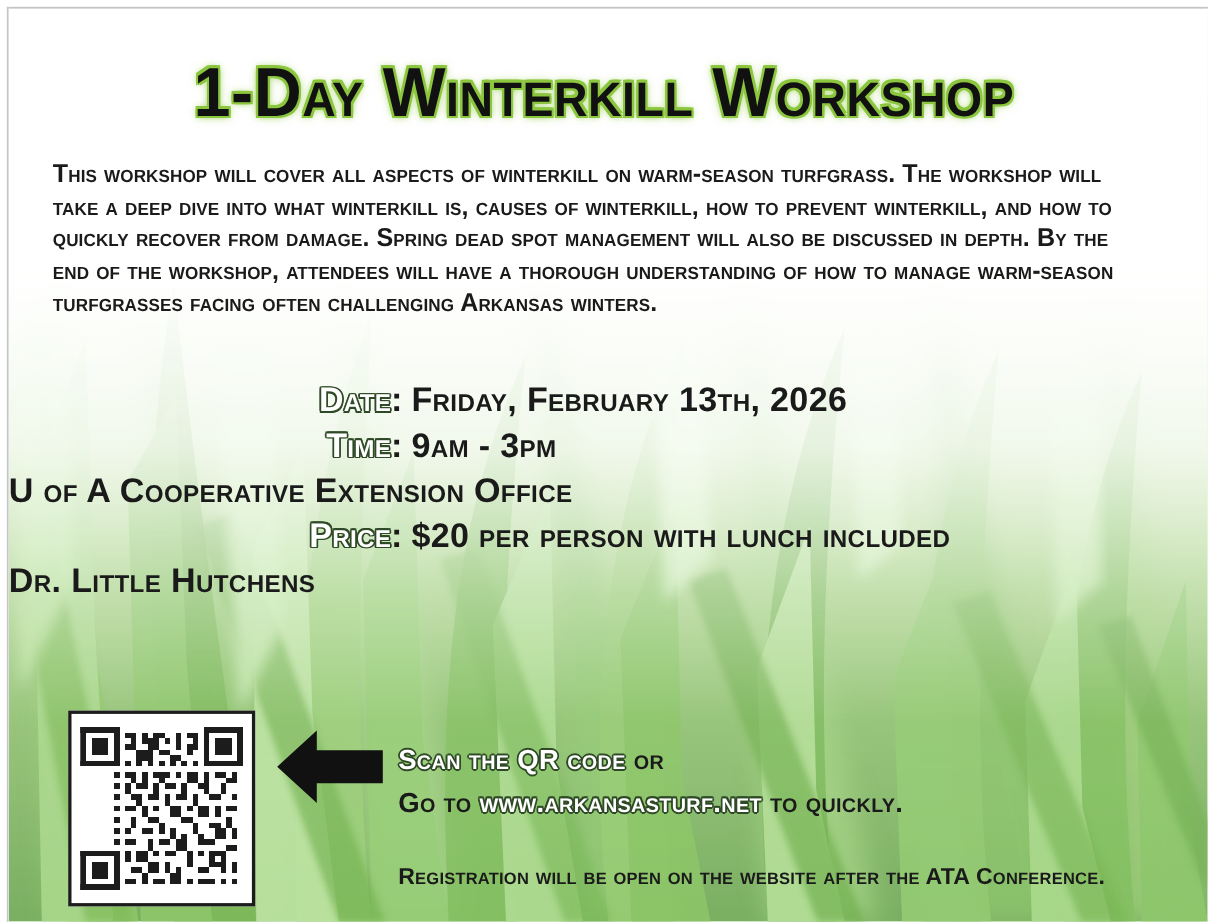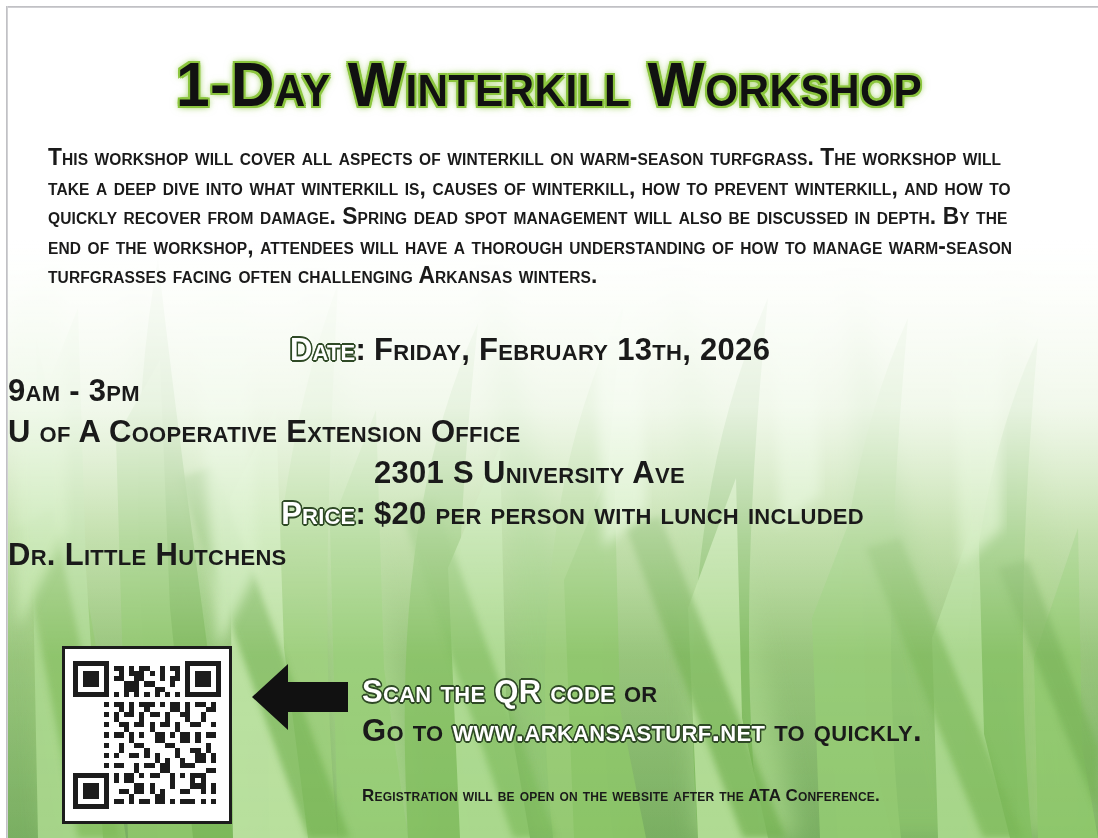--- a/index.html
+++ b/index.html
@@ -148,20 +148,21 @@
   }
   .dvalue {
     padding-left: 8px;
     font-family: "Liberation Sans Narrow", "Liberation Sans", sans-serif;
     font-weight: bold;
     font-size: 31px;
     font-variant: small-caps;
     letter-spacing: 0.3px;
     color: #1a1a1a;
     white-space: nowrap;
+    margin-top: 14px;
   }
   .drow.cont .dlabel { visibility: hidden; }
 
   
   .qr-box {
     position: absolute;
     left: 62px; top: 646px;
     width: 170px; height: 178px;
     background: #ffffff;
     border: 3px solid #1c1c1c;
@@ -178,21 +179,21 @@
   }
   .arrow svg { display:block; width:100%; height:100%; }
 
   
   .scan {
     position: absolute;
     left: 362px; top: 672px;
     width: 700px;
     font-family: "Liberation Sans Narrow", "Liberation Sans", sans-serif;
     font-weight: bold;
-    font-size: 31px;
+    font-size: 25px;
     line-height: 39px;
     font-variant: small-caps;
     color: #1a1a1a;
     letter-spacing: 0.3px;
     white-space: nowrap;
   }
   .hl {
     color: #ffffff;
     text-shadow:
       1.6px 0 0 #2f4a26, -1.6px 0 0 #2f4a26,
@@ -201,21 +202,21 @@
       1.2px -1.2px 0 #2f4a26, -1.2px -1.2px 0 #2f4a26;
   }
 
   
   .footnote {
     position: absolute;
     left: 362px; top: 786px;
     width: 700px;
     font-family: "Liberation Sans Narrow", "Liberation Sans", sans-serif;
     font-weight: bold;
-    font-size: 17px;
+    font-size: 21px;
     font-variant: small-caps;
     letter-spacing: 0.2px;
     color: #1a1a1a;
     white-space: nowrap;
   }
 </style>
 </head>
 <body>
 
 <div id="poster">
@@ -312,31 +313,28 @@
     <div class="intro">This workshop will cover all aspects of winterkill on warm-season turfgrass. The workshop will take a deep dive into what winterkill is, causes of winterkill, how to prevent winterkill, and how to quickly recover from damage. Spring dead spot management will also be discussed in depth. By the end of the workshop, attendees will have a thorough understanding of how to manage warm-season turfgrasses facing often challenging Arkansas winters.</div>
 
     <div class="details">
 
       <div class="drow">
         <div class="dlabel"><span>Date</span><span class="colon">:</span></div>
         <div class="dvalue">Friday, February 13th, 2026</div>
       </div>
 
       <div class="drow">
+        <div class="dlabel"><span>Time</span><span class="colon">:</span></div>
         <div class="dvalue">9am - 3pm</div>
       </div>
 
       <div class="drow">
         <div class="dvalue">U of A Cooperative Extension Office</div>
       </div>
 
-      <div class="drow cont">
-        <div class="dlabel"><span></span></div>
-        <div class="dvalue">2301 S University Ave</div>
-      </div>
 
 
       <div class="drow">
         <div class="dlabel"><span>Price</span><span class="colon">:</span></div>
         <div class="dvalue">$20 per person with lunch included</div>
       </div>
 
       <div class="drow">
         <div class="dvalue">Dr. Little Hutchens</div>
       </div>

